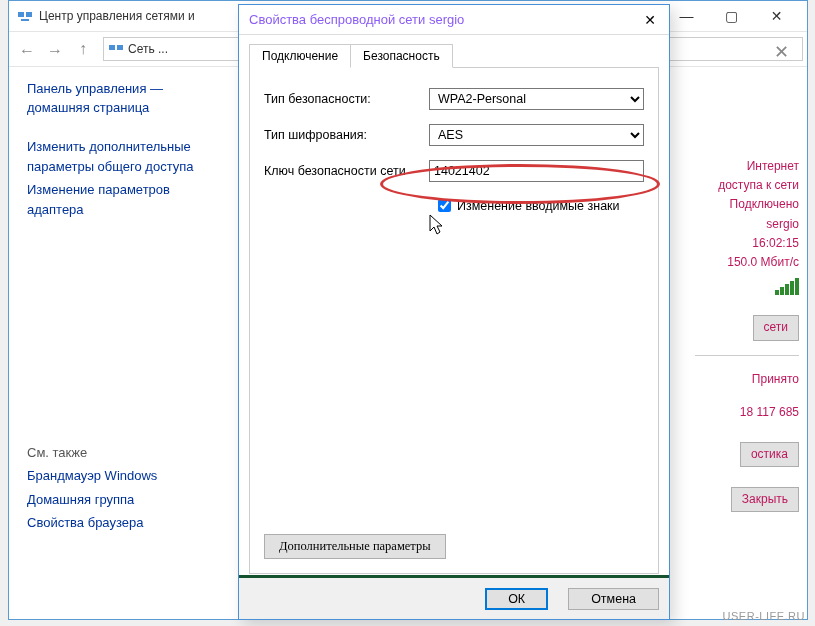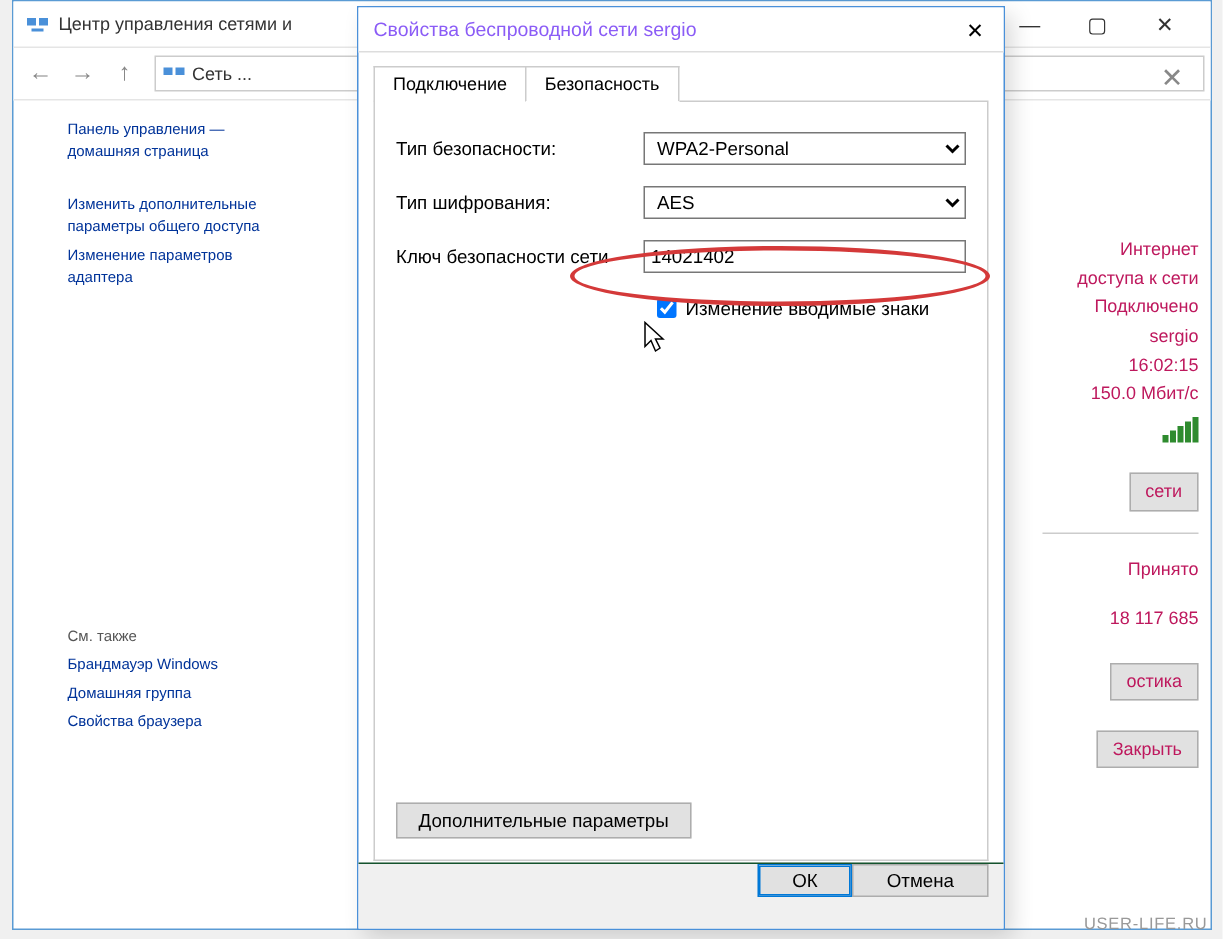--- a/index.html
+++ b/index.html
@@ -10,21 +10,21 @@
   .parent-titlebar { height: 30px; display: flex; align-items: center; padding: 0 8px; background: #fff; color: #333; font-size: 12px; }
   .parent-titlebar .icon-nc { width: 16px; height: 16px; margin-right: 6px; }
   .parent-titlebar .title { flex: 1; }
   .window-controls { display:flex; }
   .window-controls .ctrl { width: 45px; height: 30px; display:flex; align-items:center; justify-content:center; font-size:14px; color:#333; }
   .parent-nav { height: 36px; display:flex; align-items:center; border-top:1px solid #e5e5e5; border-bottom:1px solid #e5e5e5; padding:0 4px; background:#fff; }
   .nav-btn { width: 28px; height:28px; display:flex; align-items:center; justify-content:center; color:#888; font-size:16px; }
   .breadcrumb { margin-left:6px; flex:1; border:1px solid #ccc; height:24px; display:flex; align-items:center; padding:0 4px; font-size:12px; color:#333; background:#fff; }
   .breadcrumb .icon-nc { width:16px; height:16px; margin-right:4px;}
   .parent-body { display:flex; height: calc(100% - 66px); }
-  .sidebar { width: 220px; padding: 14px 36px; font-size:10px; }
+  .sidebar { width: 220px; padding: 14px 18px; font-size:13px; }
   .sidebar .head { color:#003399; margin-bottom:4px; }
   .sidebar .link { color:#003399; margin-bottom:4px; cursor:pointer; line-height:1.5;}
   .sidebar .gap { height: 18px; }
   .sidebar .section-head { color:#555; margin-bottom:6px; margin-top:12px;}
   .right-panel { margin-left:auto; width:120px; padding:10px 8px; font-size:12px; text-align:right; color:#be185d;}
   .right-panel div { line-height:1.6; }
   .signal { display:inline-block; margin-top:4px; }
   .signal span { display:inline-block; width:4px; margin-left:1px; background:#2e8b2e; vertical-align:bottom;}
   .signal span:nth-child(1){height:5px}
   .signal span:nth-child(2){height:8px}
@@ -46,22 +46,22 @@
   .tab { padding:4px 12px; border:1px solid #ccc; border-bottom:none; background:#fff; margin-right:-1px; cursor:pointer; position:relative; top:1px;}
   .tab.inactive { background:#fff; }
   .tab.active { background:#fff; border-bottom:1px solid #fff;}
   .tab-content { border:1px solid #ccc; border-top:none; height: calc(100% - 26px); padding:20px 14px; position:relative;}
   .field-row { display:flex; align-items:center; margin-bottom:14px; font-size:12.5px;}
   .field-label { width: 170px; color:#000;}
   .field-control { flex:1; }
   .field-control select, .field-control input[type=text] { width: 215px; height:22px; font-size:12.5px; border:1px solid #777; background:#fff; padding:0 4px;}
   .checkbox-row { margin-left:170px; font-size:12.5px; display:flex; align-items:center;}
   .checkbox-row input { margin-right:6px;}
-  .adv-btn { position:absolute; bottom:14px; left:14px; border:1px solid #adadad; background:#e1e1e1; padding:4px 14px; font-size:12.5px; cursor:pointer;}
-  .dialog-footer { height:44px; border-top:1px solid #14532d; display:flex; align-items:flex-start; justify-content:flex-end; padding:0 10px; gap:0; background:#f0f0f0;}
+  .adv-btn { position:absolute; bottom:14px; left:14px; border:1px solid #adadad; background:#e1e1e1; padding:4px 14px; font-size:12.5px; cursor:pointer;font-family:Liberation Serif, serif;}
+  .dialog-footer { height:44px; border-top:3px solid #14532d; display:flex; align-items:center; justify-content:flex-end; padding:0 10px; gap:20px; background:#f0f0f0;}
   .dlg-btn { border:1px solid #adadad; background:#e1e1e1; padding:3px 22px; font-size:12.5px; cursor:pointer;}
   .dlg-btn.primary { border:1px solid #0078d7; box-shadow:0 0 0 1px #0078d7 inset;}
 
   
   .red-ellipse { position:absolute; left:130px; top:96px; width:280px; height:40px; border:3px solid #d43939; border-radius:50%; pointer-events:none; z-index:5;}
 
   
   .cursor { position:absolute; left:178px; top:146px; z-index:6;}
 
   

